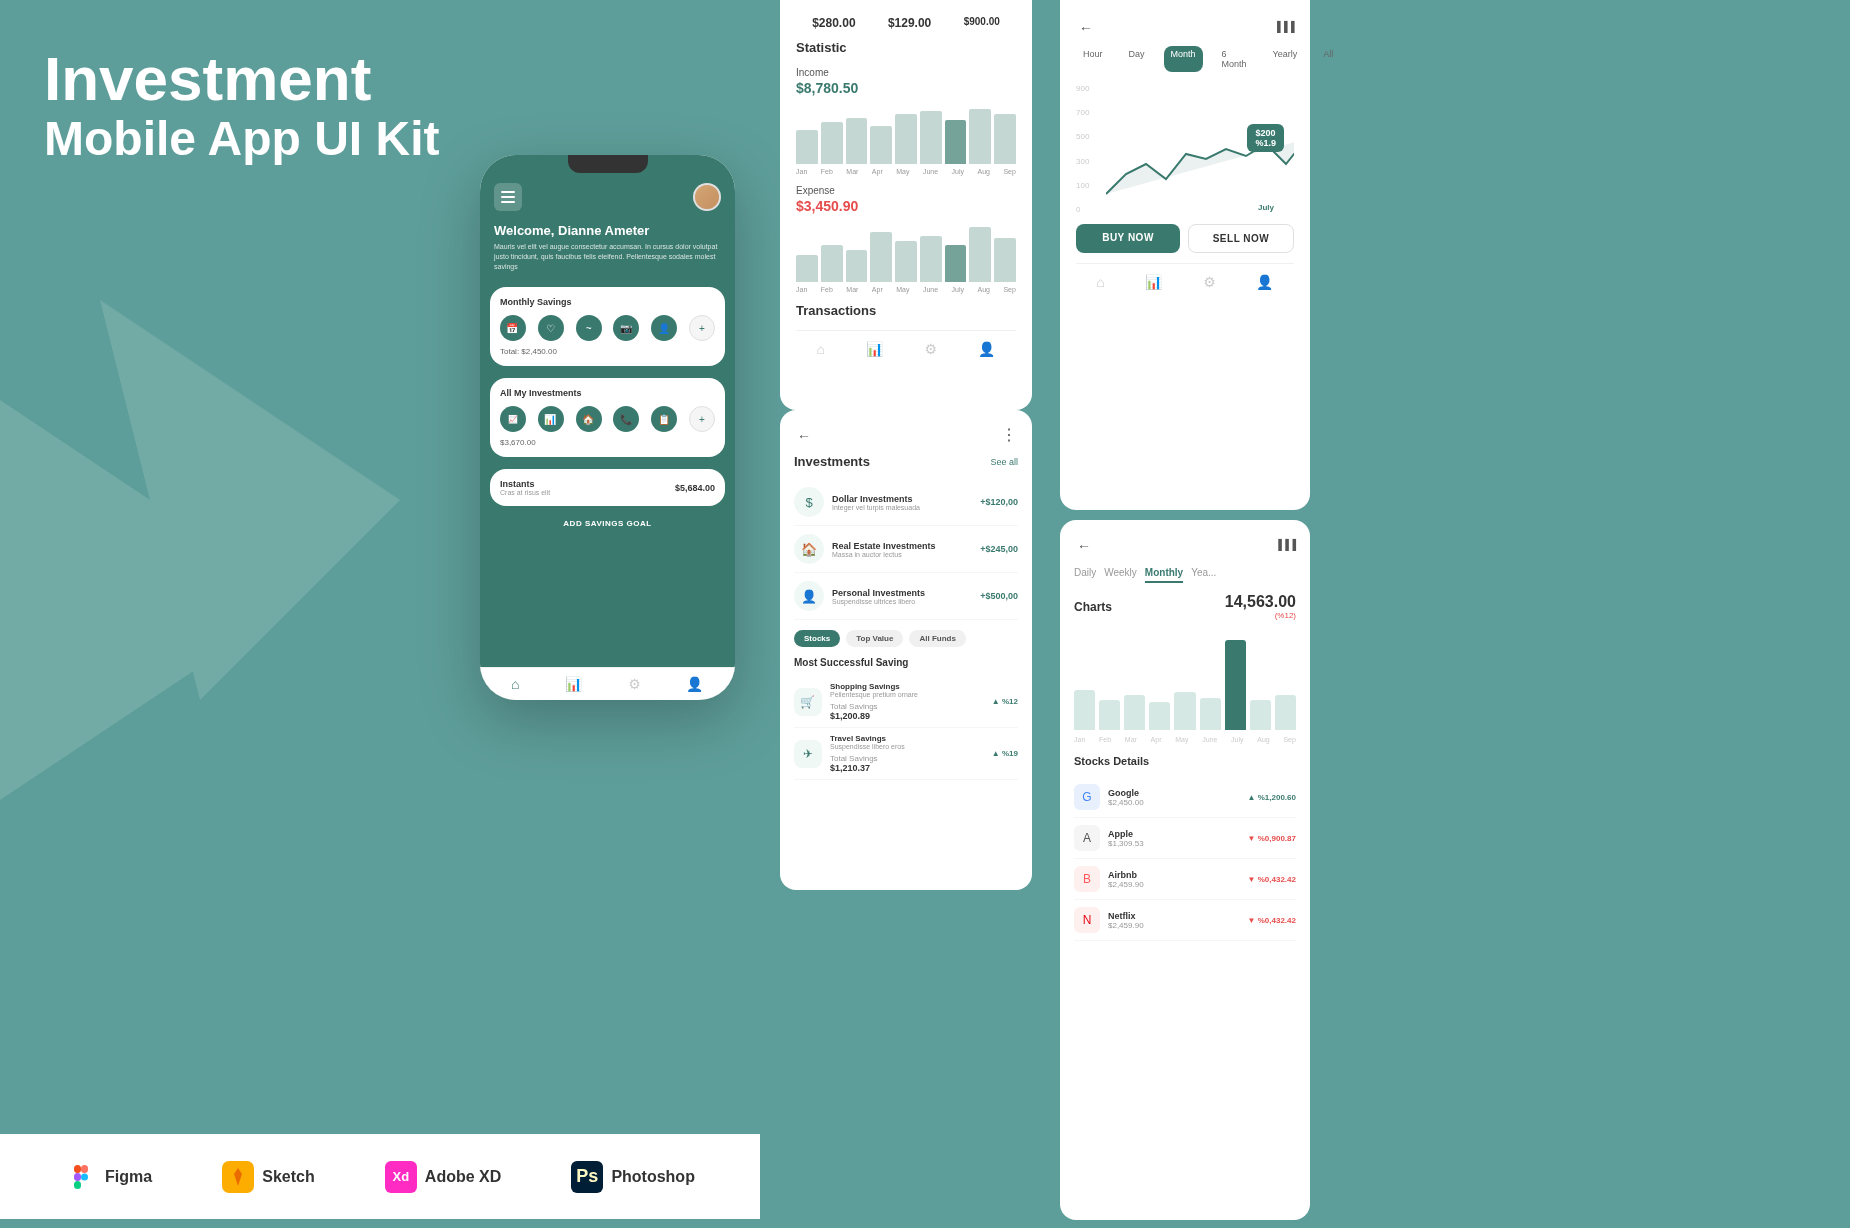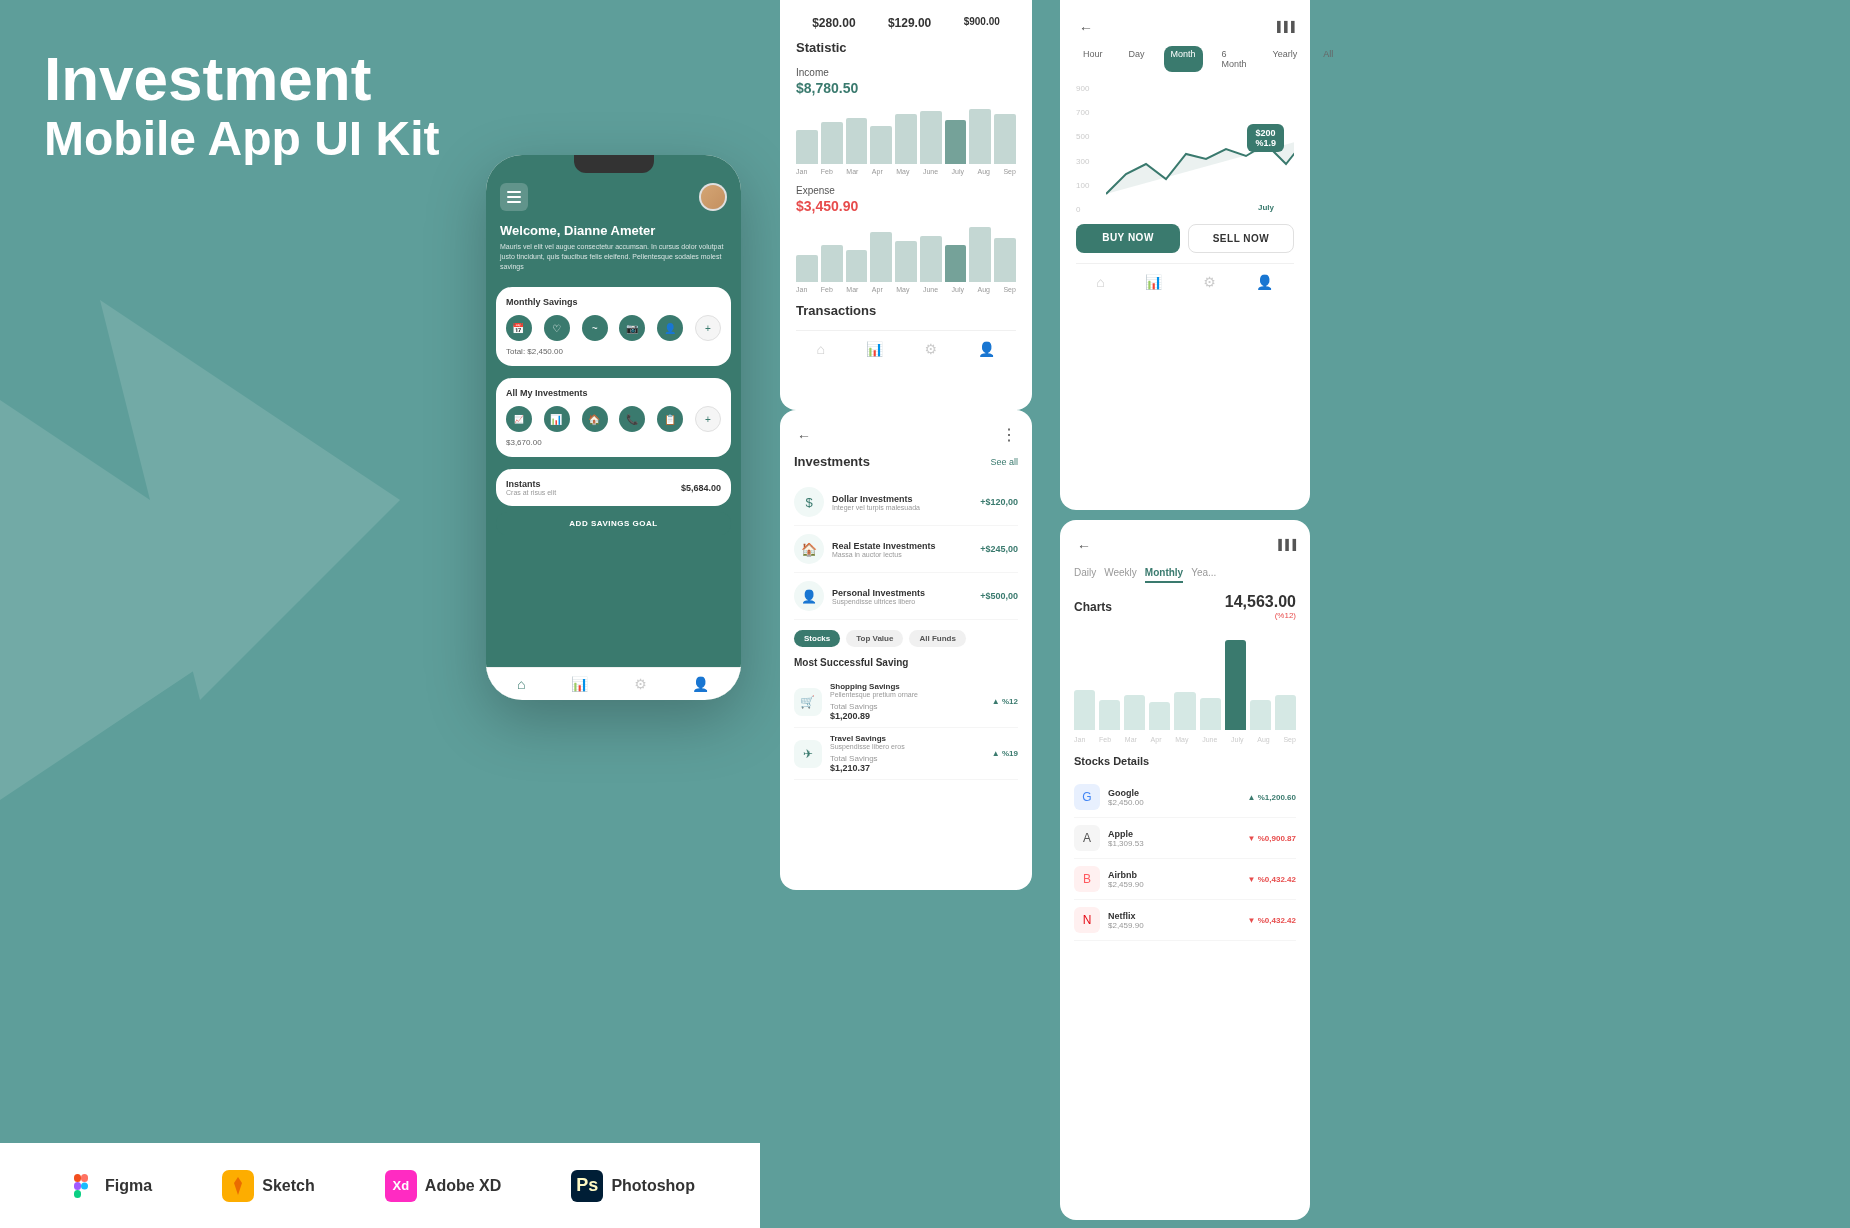--- a/index.html
+++ b/index.html
@@ -34,21 +34,20 @@
     .phone-mockup {
       position: absolute;
       left: 480px;
       top: 155px;
       width: 255px;
       height: 545px;
       background: white;
       border-radius: 36px;
       box-shadow: 0 20px 60px rgba(0,0,0,0.25);
       overflow: hidden;
-      margin-left: 6px;
     }
     .phone-notch {
       position: absolute;
       top: 0;
       left: 50%;
       transform: translateX(-50%);
       width: 80px;
       height: 18px;
       background: #333;
       border-radius: 0 0 12px 12px;
@@ -500,21 +499,21 @@
     }
     .stock-info { flex: 1; }
     .stock-name { font-size: 9px; font-weight: 700; color: #333; }
     .stock-price-small { font-size: 8px; color: #999; }
     .stock-change-pos { font-size: 8px; font-weight: 700; color: #3a7a6e; }
     .stock-change-neg { font-size: 8px; font-weight: 700; color: #e74c4c; }
 
     
     .brand-bar {
       position: absolute;
-      bottom: 0;
+      bottom: 9px;
       left: 0;
       width: 760px;
       height: 85px;
       background: white;
       display: flex;
       align-items: center;
       justify-content: space-around;
       padding: 0 30px;
     }
     .brand-item {

